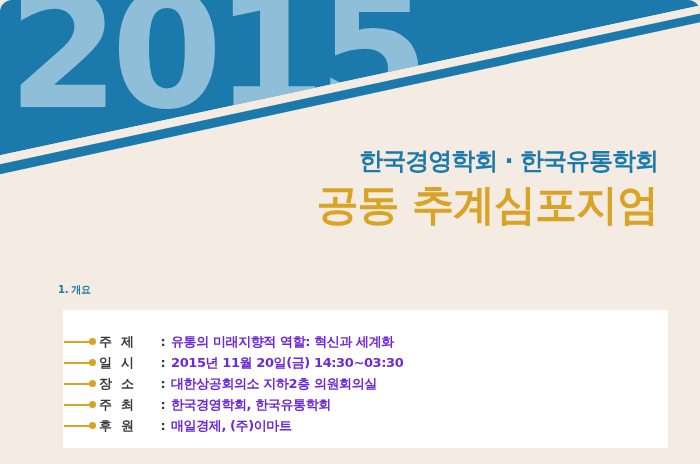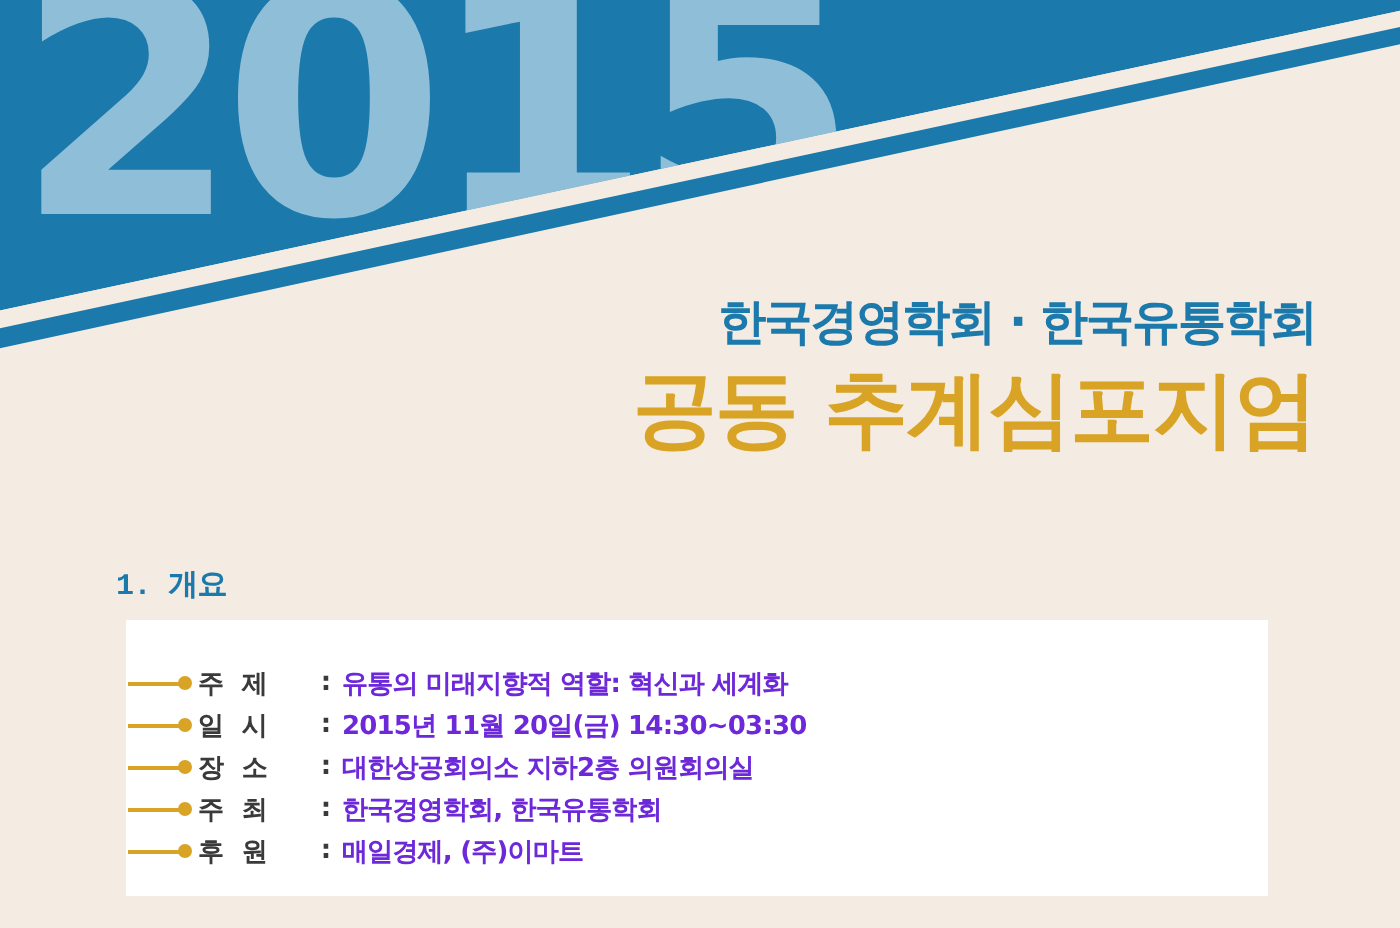--- a/index.html
+++ b/index.html
@@ -13,20 +13,21 @@
     background: #f4ece3;
     font-family: "DejaVu Sans", "Liberation Sans", sans-serif;
   }
 
   #poster {
     position: relative;
     width: 700px;
     height: 464px;
     background: #f4ece3;
     overflow: hidden;
+    border-radius: 12px;
   }
 
   
   .header {
     position: absolute;
     left: 0;
     top: 0;
     width: 700px;
     height: 270px;
     overflow: hidden;
@@ -112,34 +113,34 @@
     line-height: 1.14;
     margin-top: 6px;
     white-space: nowrap;
   }
 
   
   .section-heading {
     position: absolute;
     left: 58px;
     top: 283px;
-    font-size: 15px;
+    font-size: 10px;
     font-weight: bold;
     color: #1b79ab;
     letter-spacing: -0.3px;
-    font-family: Liberation Mono, monospace;
   }
 
   .info-card {
     position: absolute;
     left: 63px;
     top: 310px;
     width: 571px;
     height: 138px;
     background: #ffffff;
+    padding-left: 34px;
   }
 
   .info-list {
     position: absolute;
     left: 0;
     top: 21px;
     width: 100%;
   }
 
   .info-row {

